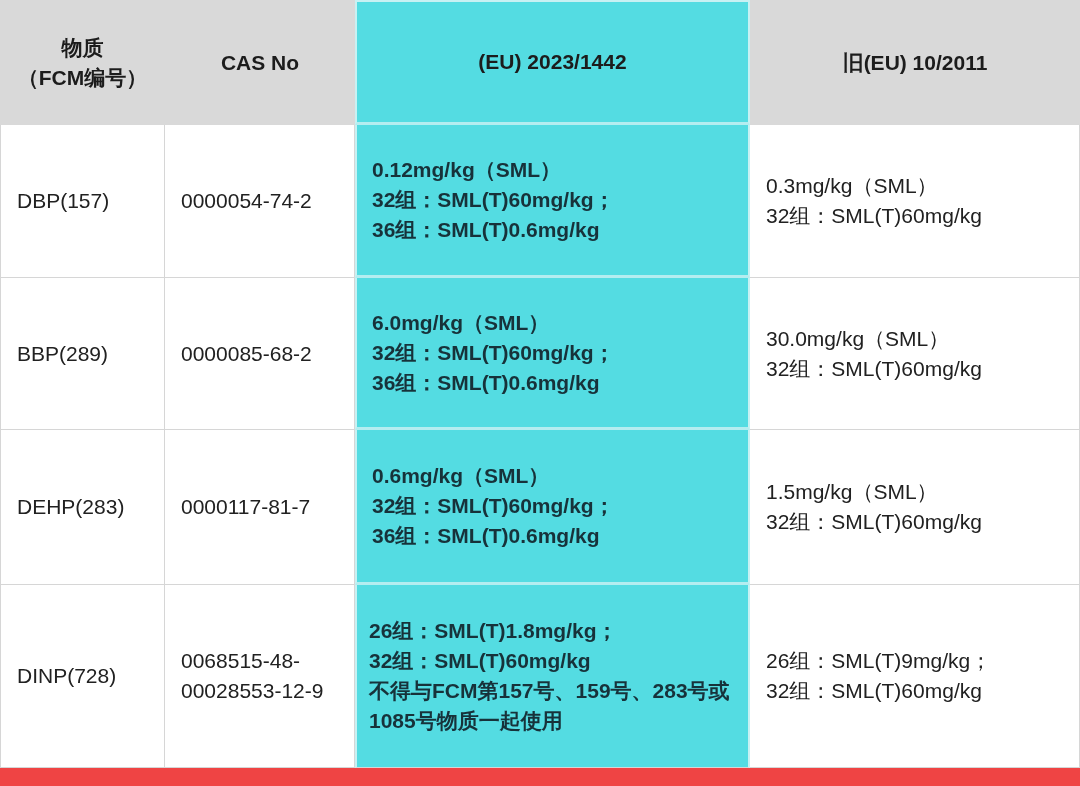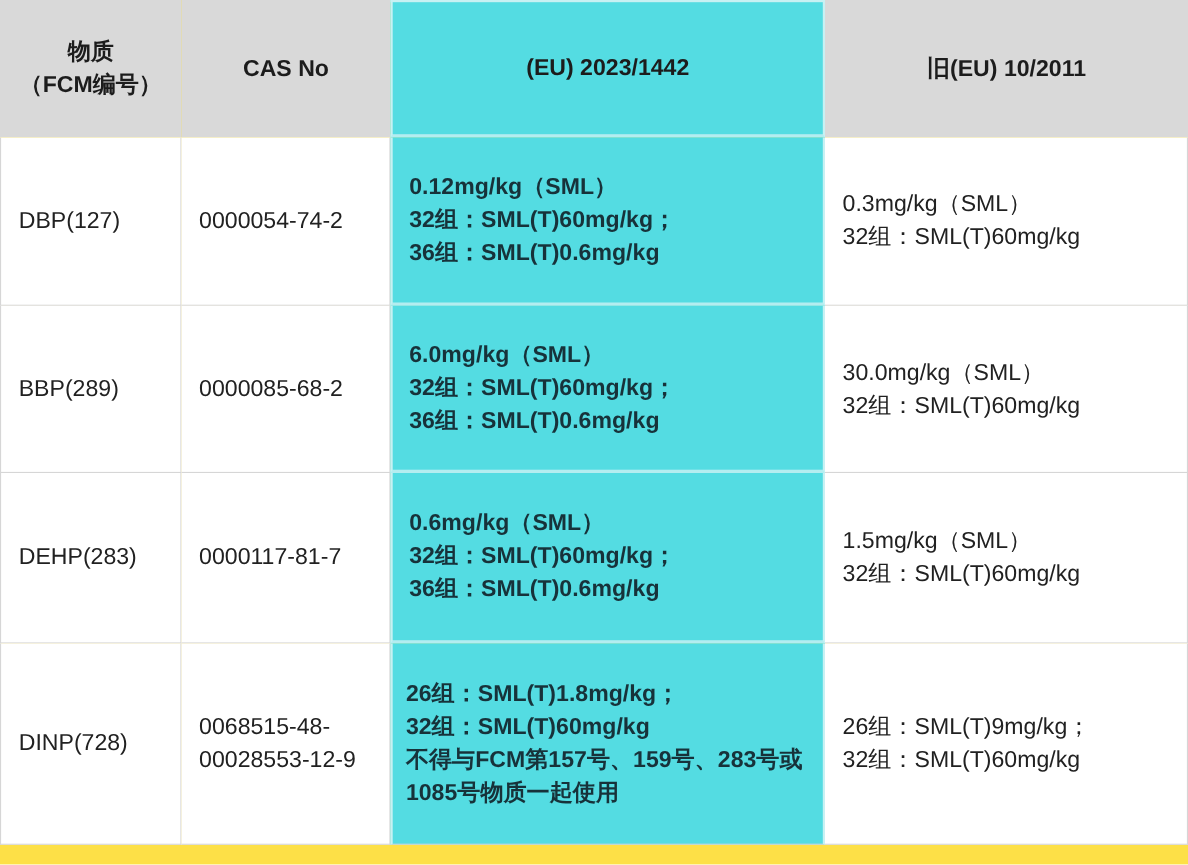--- a/index.html
+++ b/index.html
@@ -13,21 +13,21 @@
   }
   * { box-sizing: border-box; margin: 0; padding: 0; }
   html, body {
     width: 1080px;
     background: #ffffff;
     font-family: "Liberation Sans", "DejaVu Sans", sans-serif;
   }
   .page {
     width: 1080px;
     height: 786px;
-    background: #fde047;
+    background: #ef4444;
     overflow: hidden;
   }
   .reg-table {
     display: grid;
     grid-template-columns: 165px 190px 395px 330px;
     grid-template-rows: 125px 153px 152px 155px 183px;
     width: 1080px;
     height: 768px;
   }
   .row { display: contents; }
@@ -82,21 +82,21 @@
 
     <div class="row">
       <div class="cell head">物质
 （FCM编号）</div>
       <div class="cell head">CAS No</div>
       <div class="cell head cyan">(EU) 2023/1442</div>
       <div class="cell head">旧(EU) 10/2011</div>
     </div>
 
     <div class="row">
-      <div class="cell body first-col">DBP(127)</div>
+      <div class="cell body first-col">DBP(157)</div>
       <div class="cell body">0000054-74-2</div>
       <div class="cell body cyan">0.12mg/kg（SML）
 32组：SML(T)60mg/kg；
 36组：SML(T)0.6mg/kg</div>
       <div class="cell body">0.3mg/kg（SML）
 32组：SML(T)60mg/kg</div>
     </div>
 
     <div class="row">
       <div class="cell body first-col">BBP(289)</div>

